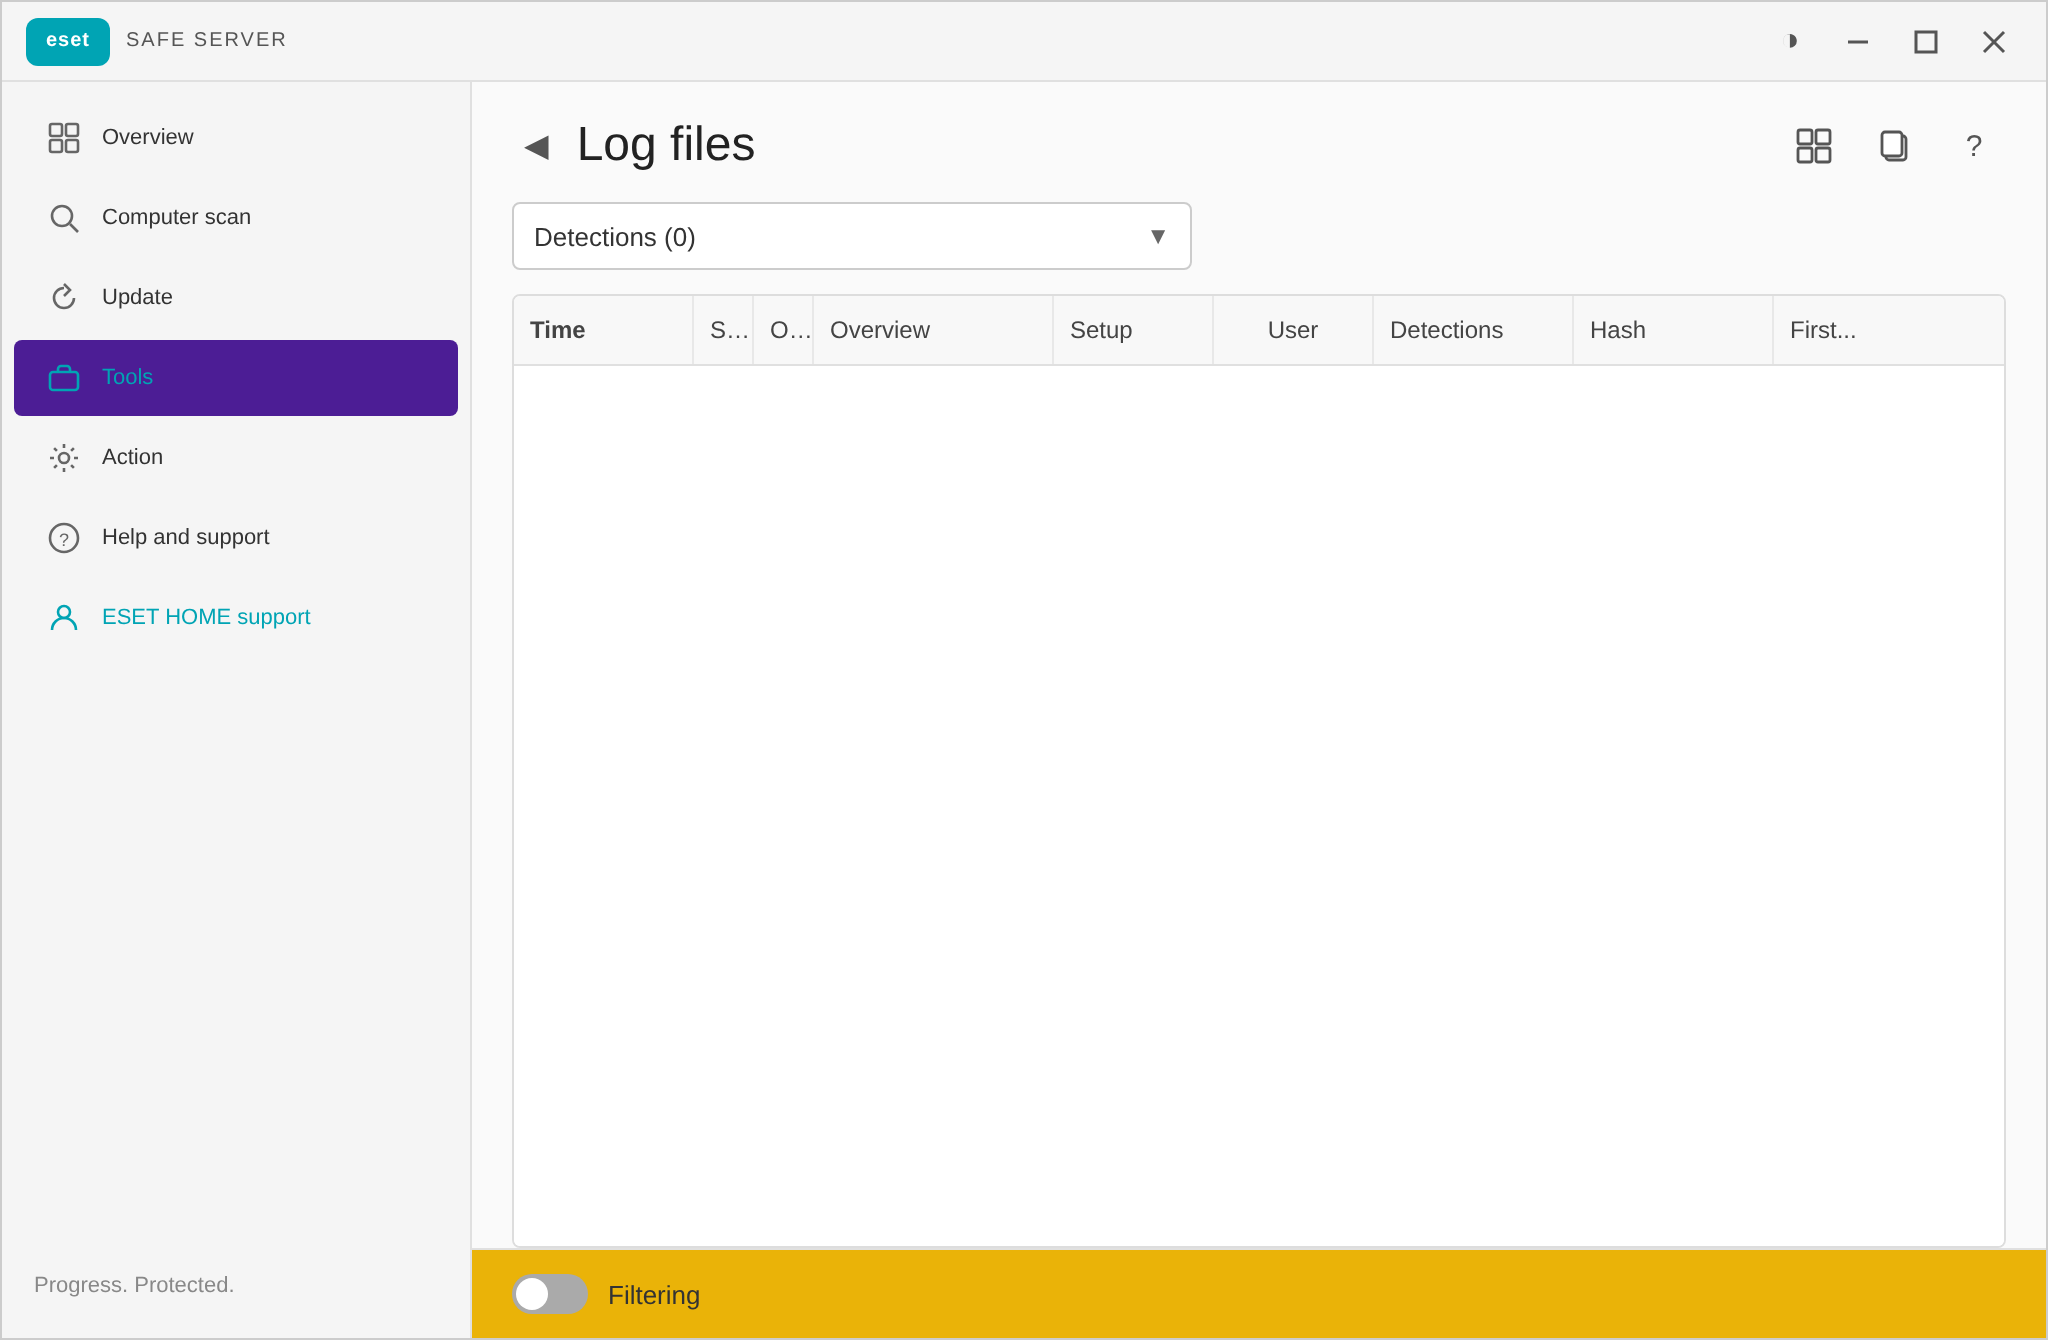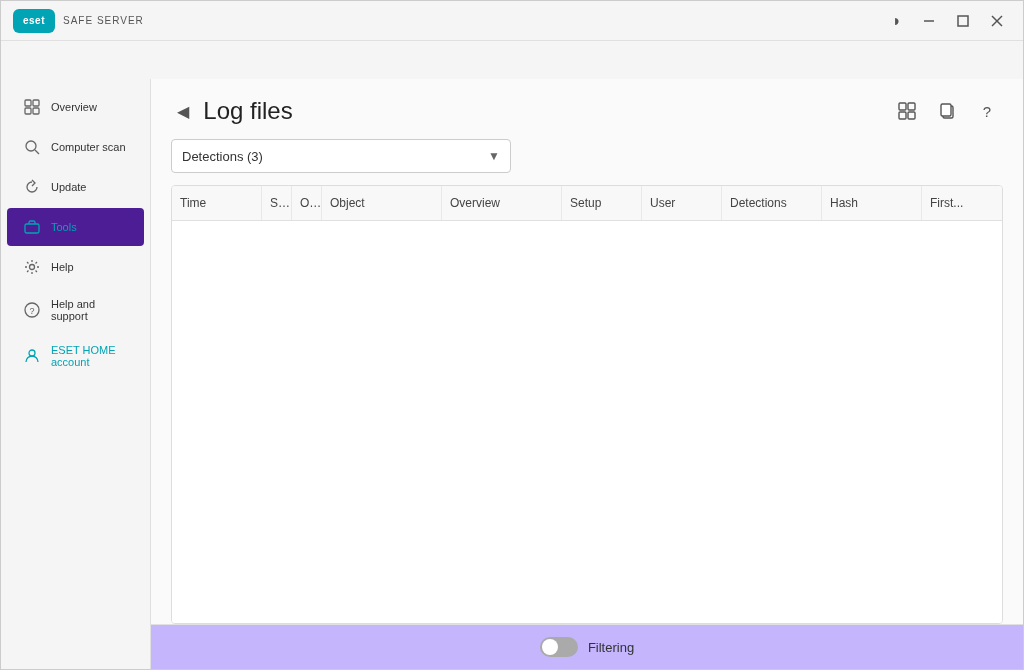--- a/index.html
+++ b/index.html
@@ -13,21 +13,20 @@
       display: flex;
       flex-direction: column;
     }
     .window {
       width: 1024px;
       height: 670px;
       background: #f5f5f5;
       display: flex;
       flex-direction: column;
       border: 1px solid #ccc;
-      gap: 38px;
     }
     
     .titlebar {
       display: flex;
       align-items: center;
       justify-content: space-between;
       background: #f5f5f5;
       height: 40px;
       padding: 0 12px;
       border-bottom: 1px solid #e0e0e0;
@@ -230,44 +229,43 @@
       color: #444;
       font-weight: 500;
       border-right: 1px solid #e8e8e8;
       cursor: pointer;
       user-select: none;
       white-space: nowrap;
       overflow: hidden;
       text-overflow: ellipsis;
     }
     .th:last-child { border-right: none; }
-    .th.time { width: 90px; }
+    .th.time { width: 90px; font-weight: bold; }
     .th.s { width: 30px; }
     .th.o { width: 30px; }
     .th.object { width: 120px; flex: 1; }
     .th.detection { width: 120px; }
     .th.action { width: 80px; }
-    .th.user { width: 80px; }
+    .th.user { width: 80px; text-align: center; }
     .th.information { width: 100px; }
     .th.hash { width: 100px; }
     .th.first { width: 80px; }
     .table-body {
       flex: 1;
       overflow-y: auto;
       background: white;
     }
     
     .filtering-bar {
       display: flex;
       align-items: center;
       gap: 10px;
       padding: 12px 20px;
-      background: #c4b5fd;
+      background: #eab308;
       border-top: 1px solid #e0e0e0;
-      justify-content: center;
     }
     .toggle-switch {
       width: 38px;
       height: 20px;
       background: #aaa;
       border-radius: 10px;
       position: relative;
       cursor: pointer;
     }
     .toggle-knob {
@@ -368,43 +366,46 @@
         <span class="sidebar-label" style="color:#00a4b4;font-weight:500;">Tools</span>
       </div>
 
       <div class="sidebar-item">
         <span class="sidebar-icon">
           <svg width="16" height="16" viewBox="0 0 16 16">
               <circle cx="8" cy="8" r="2.5" fill="none" stroke="#666" stroke-width="1.3"></circle>
               <path d="M8 1v2M8 13v2M1 8h2M13 8h2M3.05 3.05l1.41 1.41M11.54 11.54l1.41 1.41M3.05 12.95l1.41-1.41M11.54 4.46l1.41-1.41" stroke="#666" stroke-width="1.3"></path>
             </svg>
         </span>
-        <span class="sidebar-label">Help</span>
+        <span class="sidebar-label">Action</span>
       </div>
 
       <div class="sidebar-item">
         <span class="sidebar-icon">
           <svg width="16" height="16" viewBox="0 0 16 16">
               <circle cx="8" cy="8" r="7" fill="none" stroke="#666" stroke-width="1.3"></circle>
               <text x="8" y="12" text-anchor="middle" font-size="9" fill="#666" font-family="Arial">?</text>
             </svg>
         </span>
         <span class="sidebar-label">Help and support</span>
       </div>
 
       <div class="sidebar-item eset-link">
         <span class="sidebar-icon">
           <svg width="16" height="16" viewBox="0 0 16 16">
               <circle cx="8" cy="5" r="3" fill="none" stroke="#00a4b4" stroke-width="1.3"></circle>
               <path d="M2 14c0-3.3 2.7-6 6-6s6 2.7 6 6" fill="none" stroke="#00a4b4" stroke-width="1.3"></path>
             </svg>
         </span>
-        <span class="sidebar-label" style="color:#00a4b4;">ESET HOME account</span>
-      </div>
-
+        <span class="sidebar-label" style="color:#00a4b4;">ESET HOME support</span>
+      </div>
+
+      <div class="sidebar-footer">
+        <span>Progress. Protected.</span>
+      </div>
     </div>
 
     <div class="content">
 
       <div class="content-header">
         <div class="content-header-left">
           <button class="back-btn">
             <span>◀</span>
           </button>
           <h1 class="content-title">Log files</h1>
@@ -425,39 +426,36 @@
               </svg>
           </button>
           <button class="icon-btn" title="Help">
             <span style="font-size:15px;color:#555;">?</span>
           </button>
         </div>
       </div>
 
       <div class="dropdown-container">
         <div class="dropdown">
-          <span>Detections (3)</span>
+          <span>Detections (0)</span>
           <span class="dropdown-arrow">▼</span>
         </div>
       </div>
 
       <div class="table-container">
         <div class="table-header">
           <div class="th time">
             <span>Time</span>
           </div>
           <div class="th s">
             <span>S...</span>
           </div>
           <div class="th o">
             <span>O...</span>
           </div>
-          <div class="th object">
-            <span>Object</span>
-          </div>
           <div class="th detection">
             <span>Overview</span>
           </div>
           <div class="th action">
             <span>Setup</span>
           </div>
           <div class="th user">
             <span>User</span>
           </div>
           <div class="th information">

